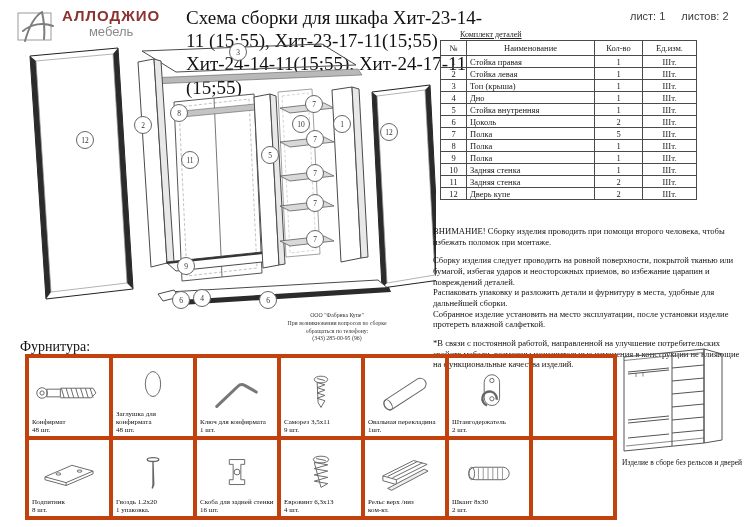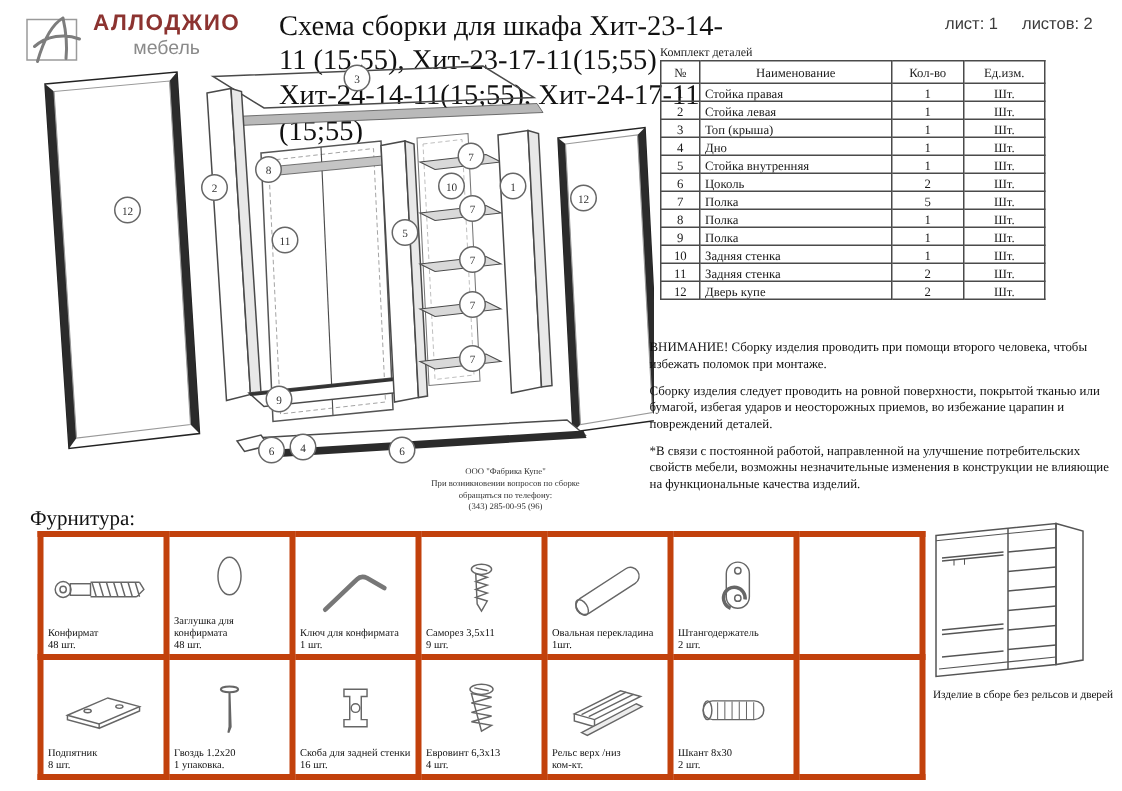--- a/index.html
+++ b/index.html
@@ -9,21 +9,21 @@
 
   
   .logo { left:16px; top:8px; display:flex; align-items:flex-start; gap:6px; }
   .logo-text { display:flex; flex-direction:column; align-items:center; }
   .brand { font-family:"Liberation Sans", sans-serif; font-weight:bold; font-size:15px; letter-spacing:1px; color:#8c3330; line-height:1.1; }
   .brand-sub { font-family:Liberation Sans, sans-serif; font-size:13px; color:#8a8a8a; line-height:1.1; }
   .title { left:186px; top:6px; width:300px; font-size:19px; line-height:1.22; color:#111; }
   .sheetinfo { left:630px; top:10px; font-family:"Liberation Sans", sans-serif; font-size:11px; color:#3c3c3c; display:flex; gap:16px; }
 
   
-  .tbl-caption { left:440px; top:30px; font-size:8px; color:#222; }
+  .tbl-caption { left:460px; top:30px; font-size:8px; color:#222;text-decoration:underline; }
   table.parts { left:440px; top:40px; position:absolute; border-collapse:collapse; table-layout:fixed; width:256px; }
   table.parts th, table.parts td { border:1px solid #4a4a4a; font-size:8.5px; font-weight:normal; padding:0 3px; overflow:hidden; white-space:nowrap; }
   table.parts th { height:15px; text-align:center; }
   table.parts td { height:12px; text-align:center; }
   table.parts td.name { text-align:left; }
   .c-num{width:26px}.c-name{width:128px}.c-qty{width:48px}.c-unit{width:54px}
 
   
   .notes { left:433px; top:226px; width:313px; font-size:8.6px; line-height:1.24; color:#111; }
   .notes .blk { margin-bottom:8px; }
@@ -285,20 +285,22 @@
         <td>2</td>
         <td>Шт.</td>
       </tr>
 </tbody>
   </table>
 
 <div class="abs notes">
   <div class="blk">ВНИМАНИЕ! Сборку изделия проводить при помощи второго человека, чтобы избежать поломок при монтаже.</div>
   <div class="blk">
     <div>Сборку изделия следует проводить на ровной поверхности, покрытой тканью или бумагой, избегая ударов и неосторожных приемов, во избежание царапин и повреждений деталей.</div>
+    <div>Распаковать упаковку и разложить детали и фурнитуру в места, удобные для дальнейшей сборки.</div>
+    <div>Собранное изделие установить на место эксплуатации, после установки изделие протереть влажной салфеткой.</div>
   </div>
   <div>*В связи с постоянной работой, направленной на улучшение потребительских свойств мебели, возможны незначительные изменения в конструкции не влияющие на функциональные качества изделий.</div>
 </div>
 
 <div class="abs contact">
   <div>ООО "Фабрика Купе"</div>
   <div>При возникновении вопросов по сборке</div>
   <div>обращаться по телефону:</div>
   <div>(343) 285-00-95 (96)</div>
 </div>

